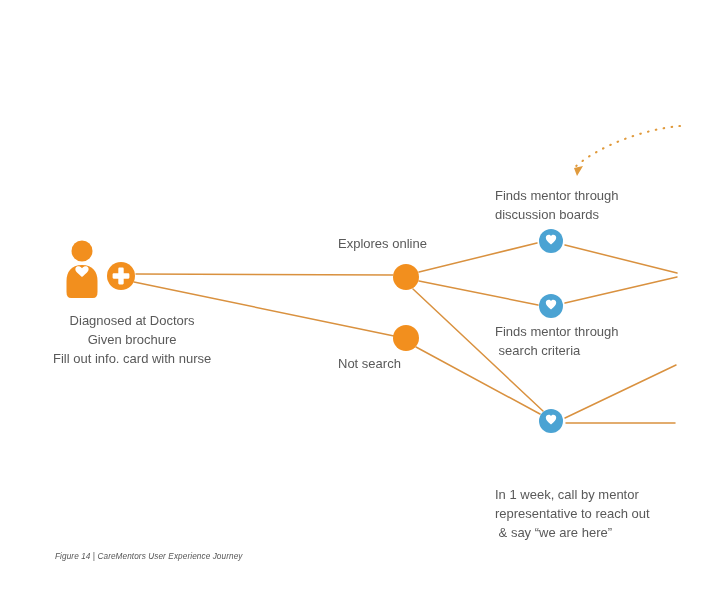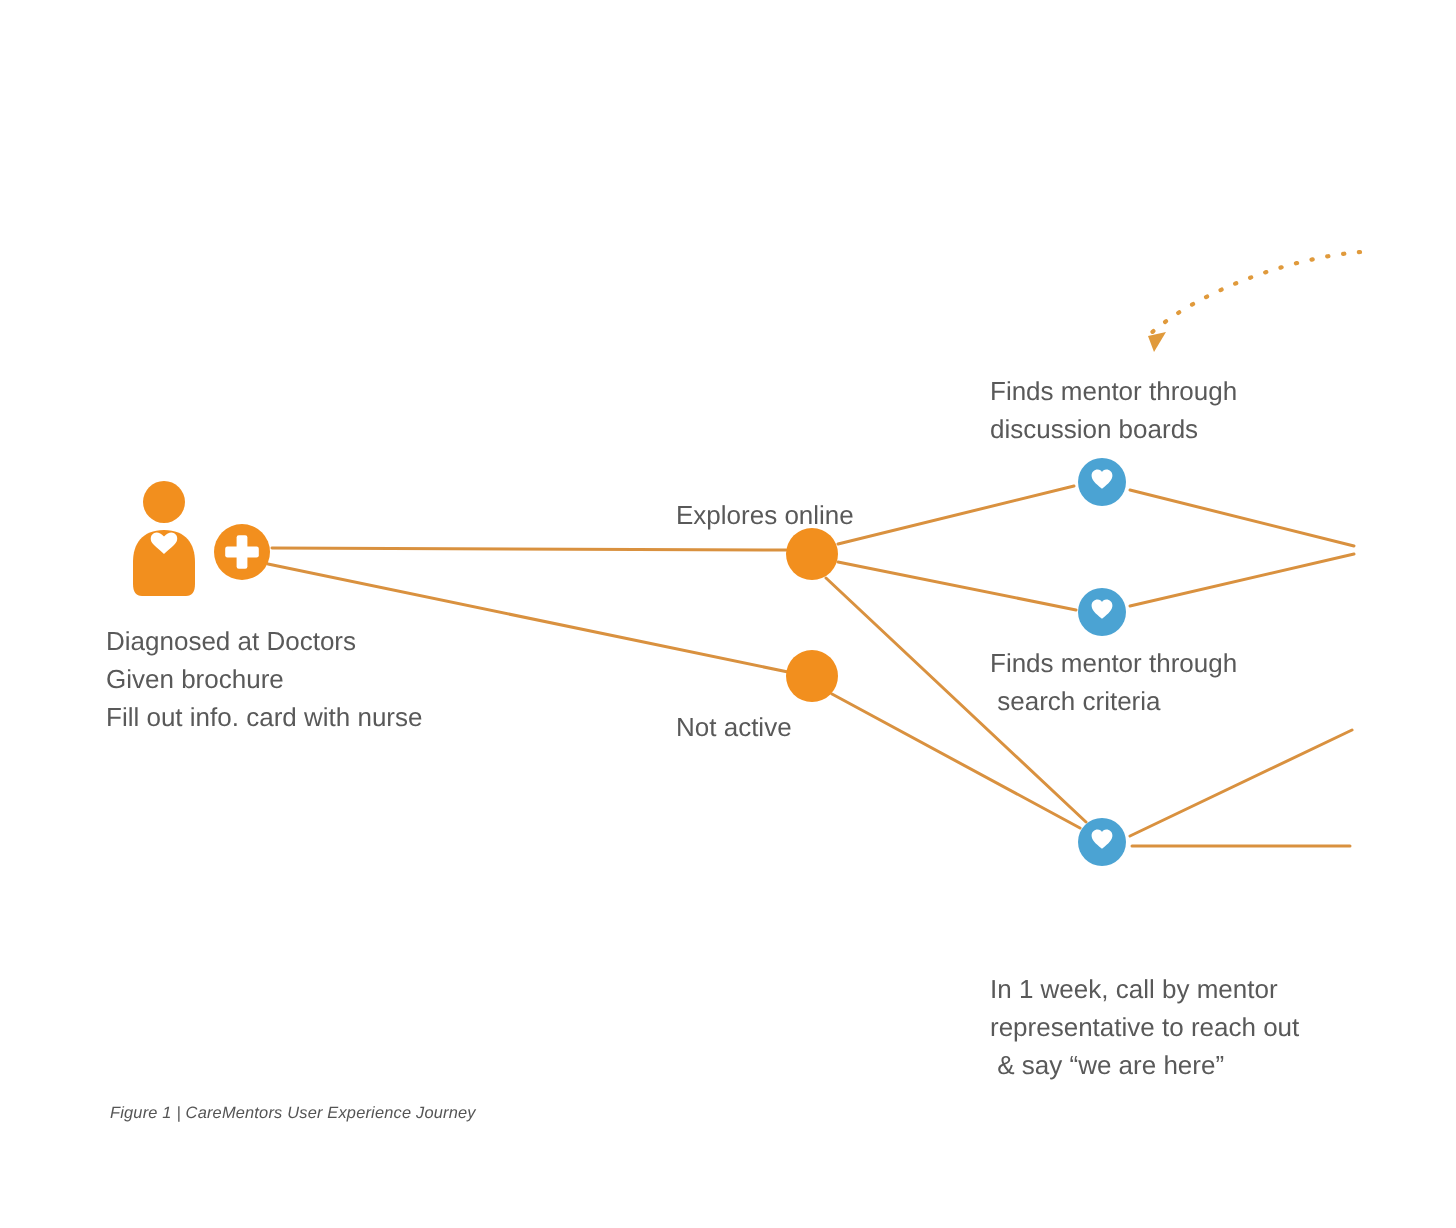--- a/index.html
+++ b/index.html
@@ -21,22 +21,22 @@
     height: 614px;
   }
   .lbl {
     position: absolute;
     color: #595959;
     font-size: 13px;
     line-height: 19px;
     white-space: pre;
     font-family: "Liberation Sans", sans-serif;
   }
-  #label-diagnosis   { left: 53px;  top: 311px; }
-  #label-explores    { left: 338px; top: 248px; }
+  #label-diagnosis   { left: 53px;  top: 311px; text-align: center; }
+  #label-explores    { left: 338px; top: 234px; }
   #label-notactive   { left: 338px; top: 354px; }
   #label-discussion  { left: 495px; top: 186px; }
   #label-search      { left: 495px; top: 322px; }
   #label-callback    { left: 495px; top: 437px; margin-top: 48px; }
 
   #figure-caption {
     position: absolute;
     left: 55px;
     top: 552px;
     font-size: 8.2px;
@@ -110,25 +110,25 @@
     <use href="#heart-glyph" x="551" y="421"></use>
   </g>
 </svg>
 
 <div class="lbl" id="label-diagnosis">Diagnosed at Doctors
 Given brochure
 Fill out info. card with nurse</div>
 
 <div class="lbl" id="label-explores">Explores online</div>
 
-<div class="lbl" id="label-notactive">Not active</div>
+<div class="lbl" id="label-notactive">Not search</div>
 
 <div class="lbl" id="label-discussion">Finds mentor through
 discussion boards</div>
 
 <div class="lbl" id="label-search">Finds mentor through
  search criteria</div>
 
 <div class="lbl" id="label-callback">In 1 week, call by mentor
 representative to reach out
  &amp; say “we are here”</div>
 
-<div id="figure-caption">Figure 1 | CareMentors User Experience Journey</div>
+<div id="figure-caption">Figure 14 | CareMentors User Experience Journey</div>
 
 </body></html>

